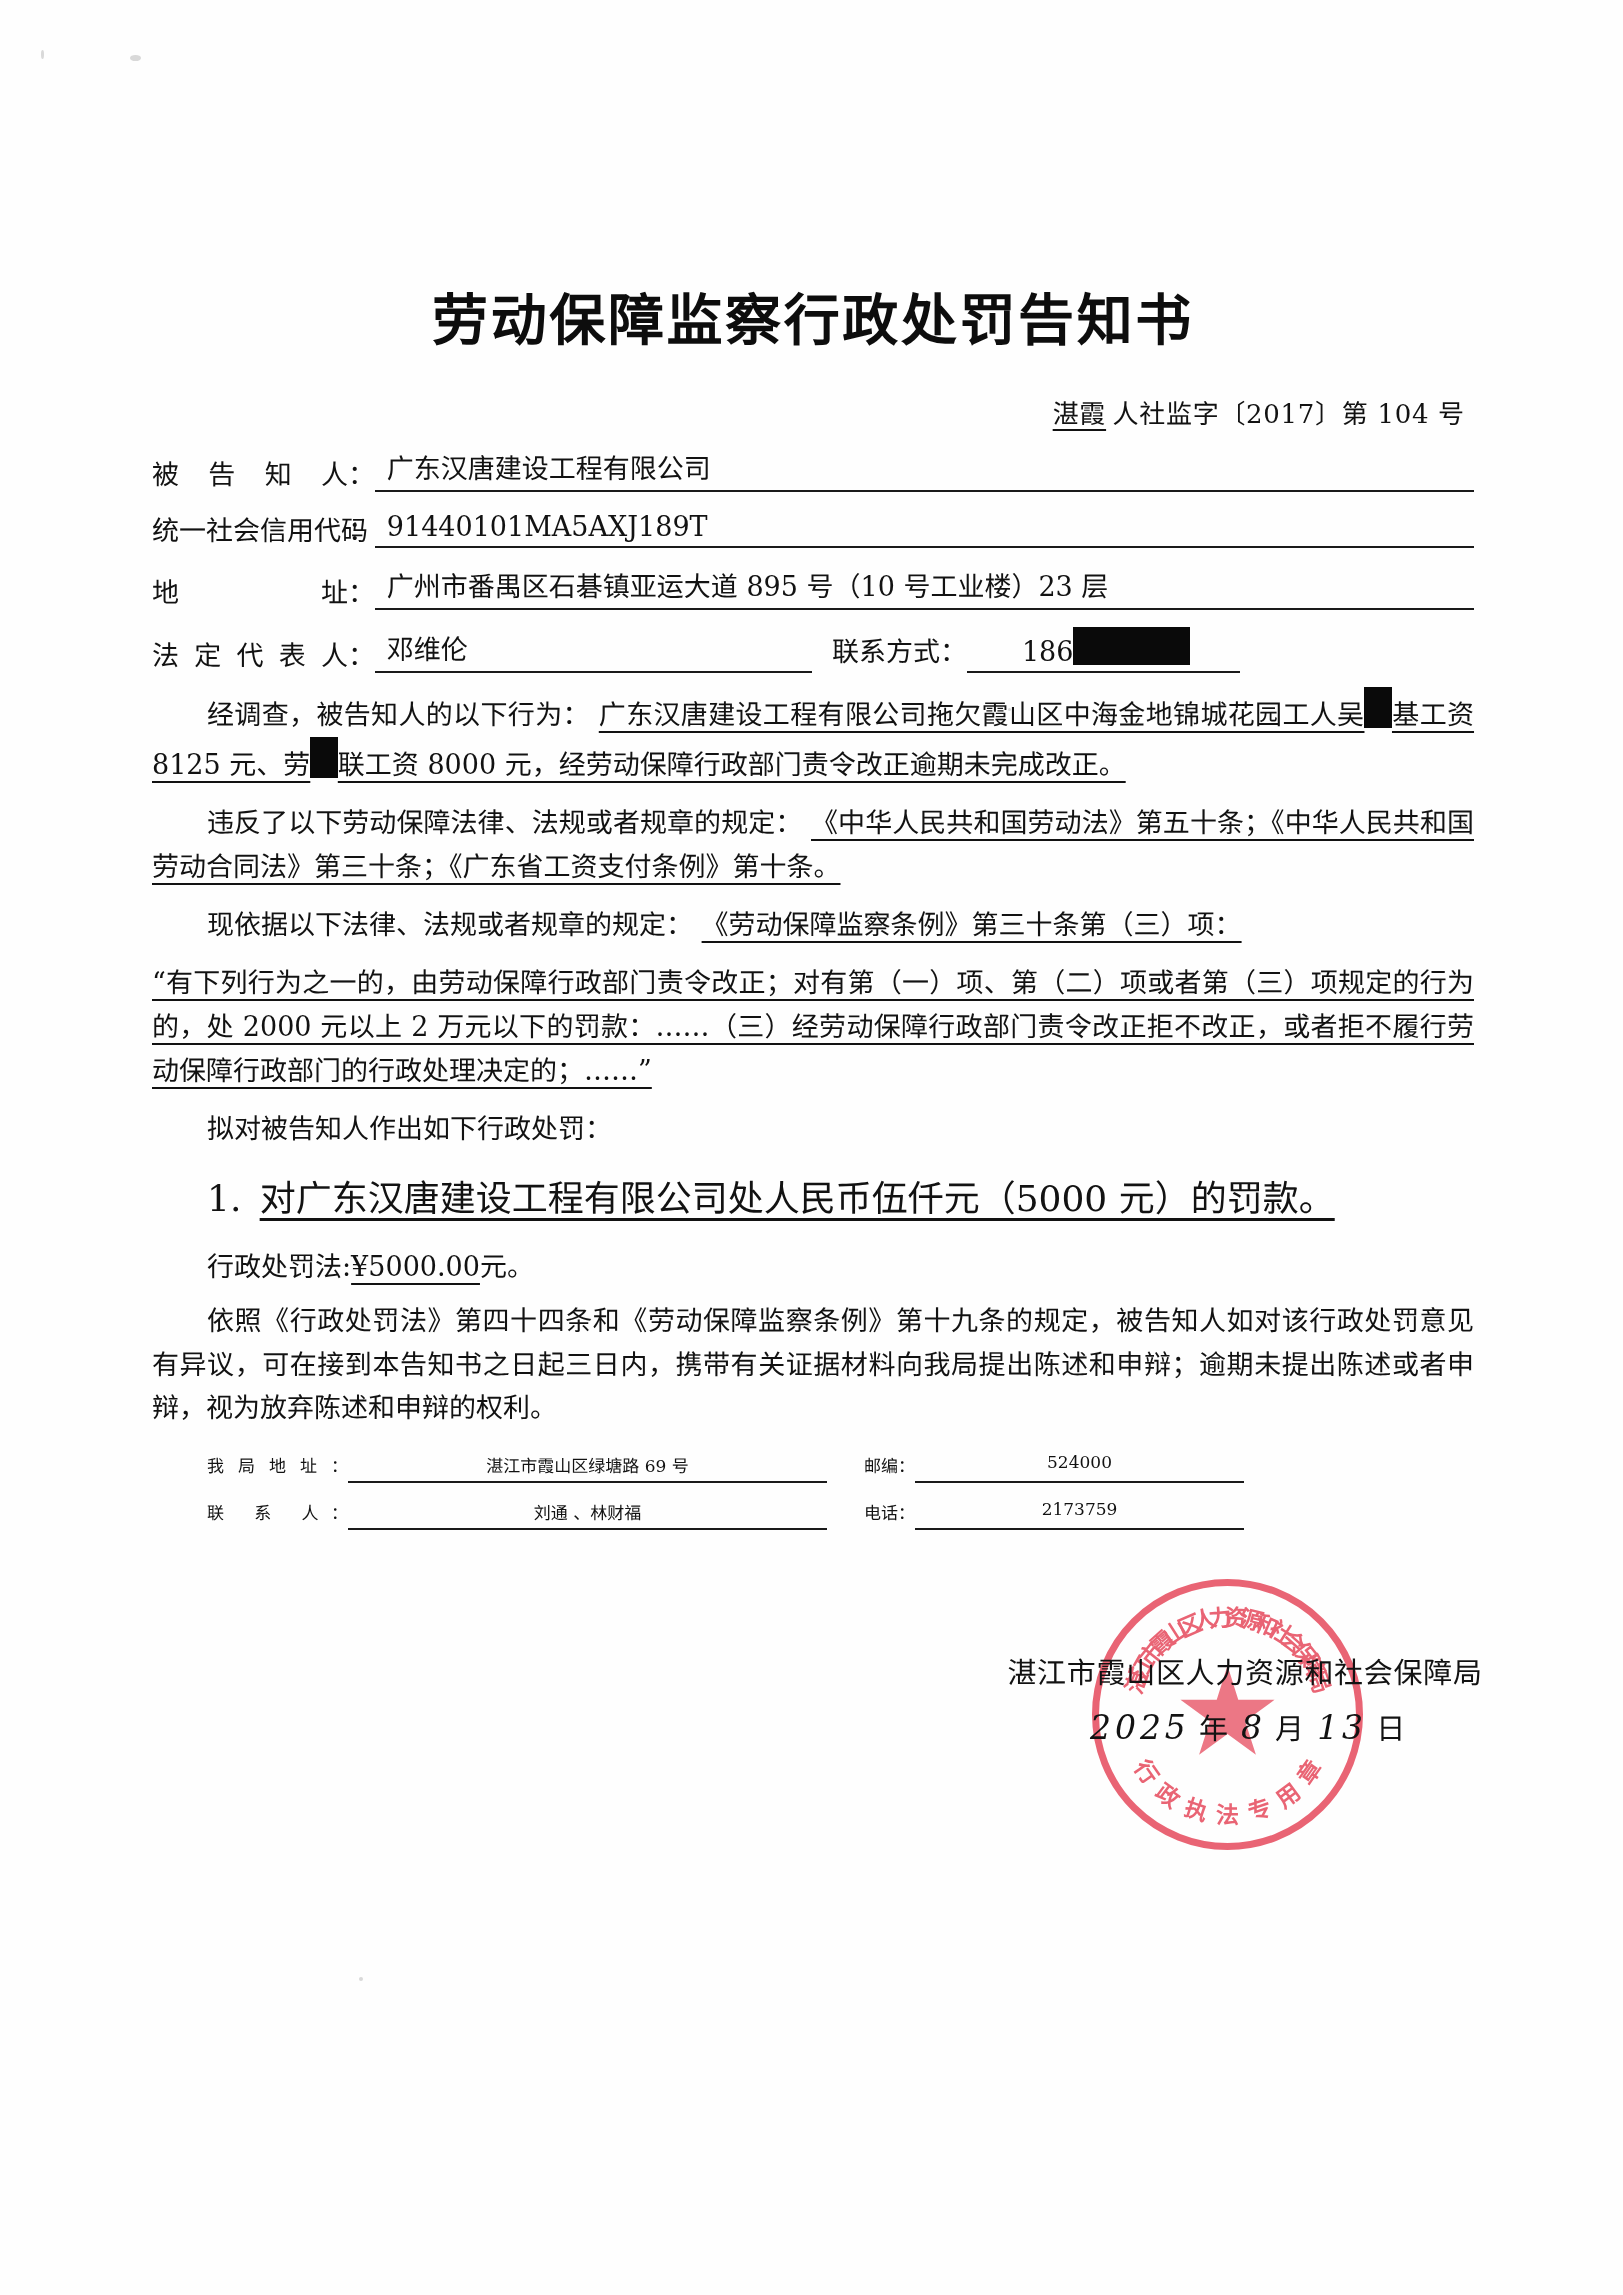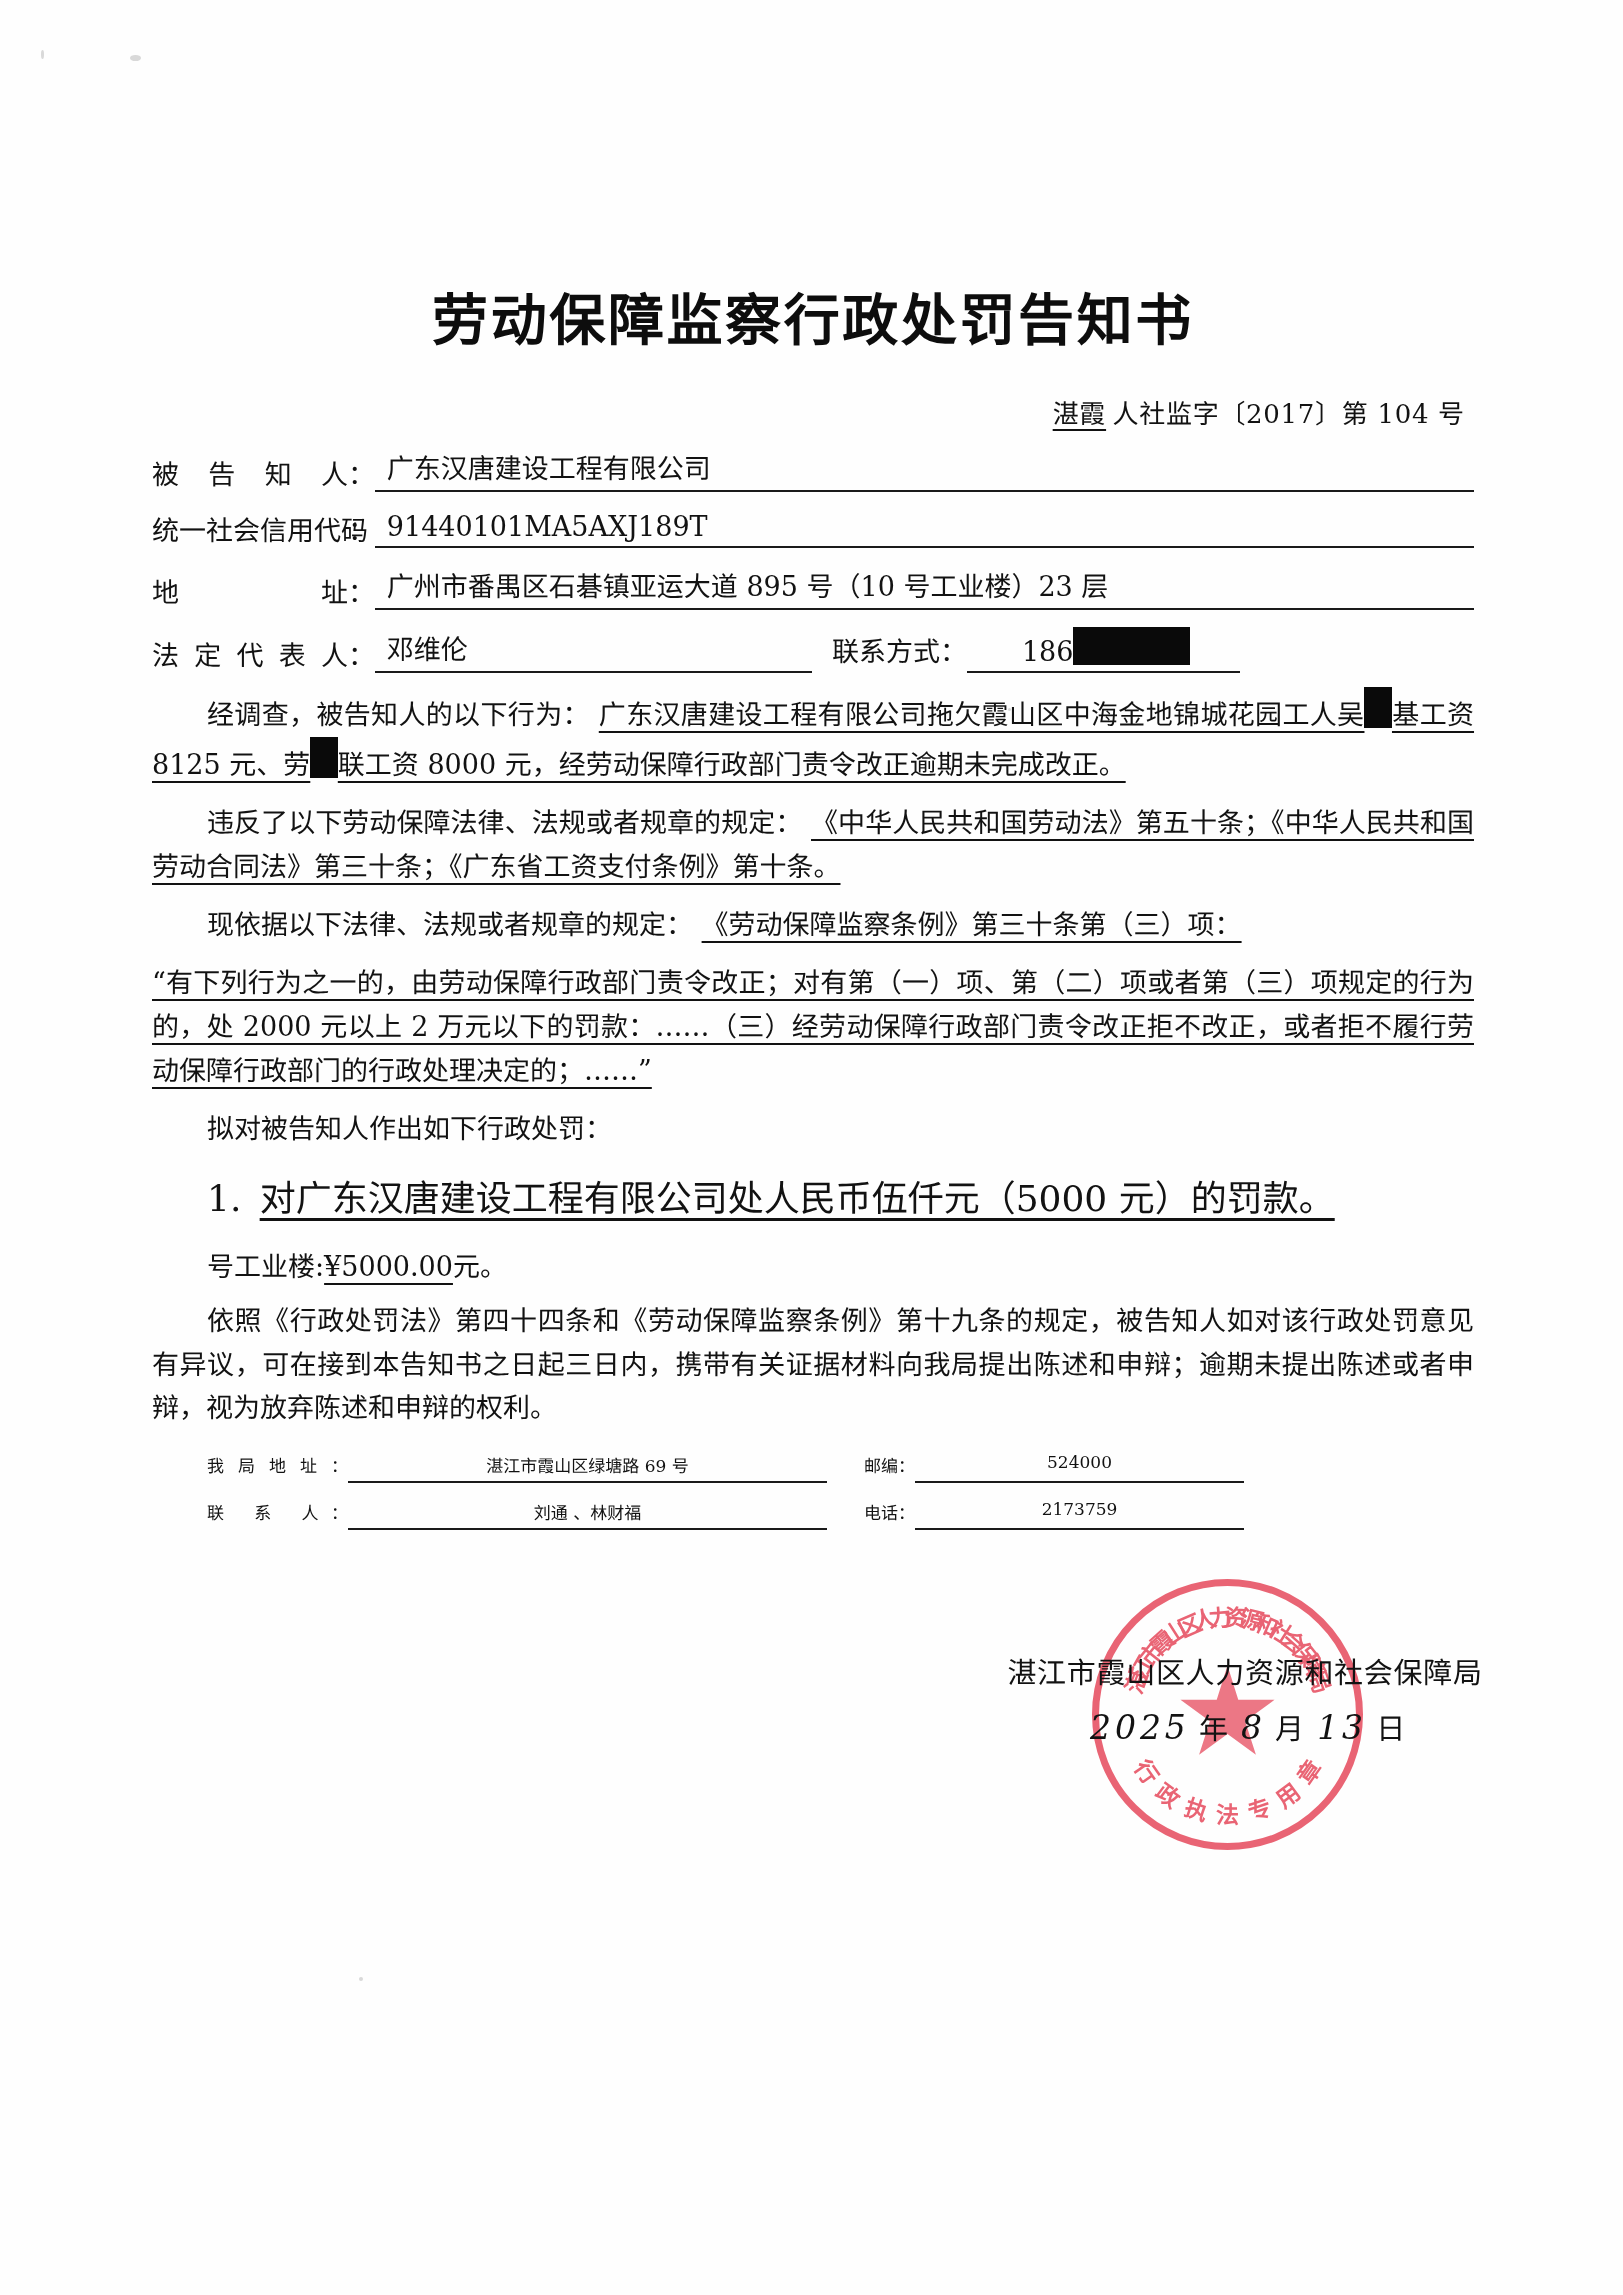--- a/index.html
+++ b/index.html
@@ -292,21 +292,21 @@
       <span class="ul">“有下列行为之一的，由劳动保障行政部门责令改正；对有第（一）项、第（二）项或者第（三）项规定的行为的，处 2000 元以上 2 万元以下的罚款：……（三）经劳动保障行政部门责令改正拒不改正，或者拒不履行劳动保障行政部门的行政处理决定的；……”</span>
     </div>
 
     <div class="para indent">拟对被告知人作出如下行政处罚：</div>
 
     <div class="item-line">
       <span class="num">1.</span><span class="ul">对广东汉唐建设工程有限公司处人民币伍仟元（5000 元）的罚款。</span>
     </div>
 
     <div class="total-line">
-      <span>号工业楼:</span><span class="ul">¥5000.00</span><span>元。</span>
+      <span>行政处罚法:</span><span class="ul">¥5000.00</span><span>元。</span>
     </div>
 
     <div class="para indent">依照《行政处罚法》第四十四条和《劳动保障监察条例》第十九条的规定，被告知人如对该行政处罚意见有异议，可在接到本告知书之日起三日内，携带有关证据材料向我局提出陈述和申辩；逾期未提出陈述或者申辩，视为放弃陈述和申辩的权利。</div>
 
     <div class="footer-rows">
       <div class="foot-row">
         <span class="foot-label">我局地址：</span>
         <span class="foot-value fv-addr">湛江市霞山区绿塘路 69 号</span>
         <span class="foot-label2">邮编：</span>
         <span class="foot-value fv-zip">524000</span>

